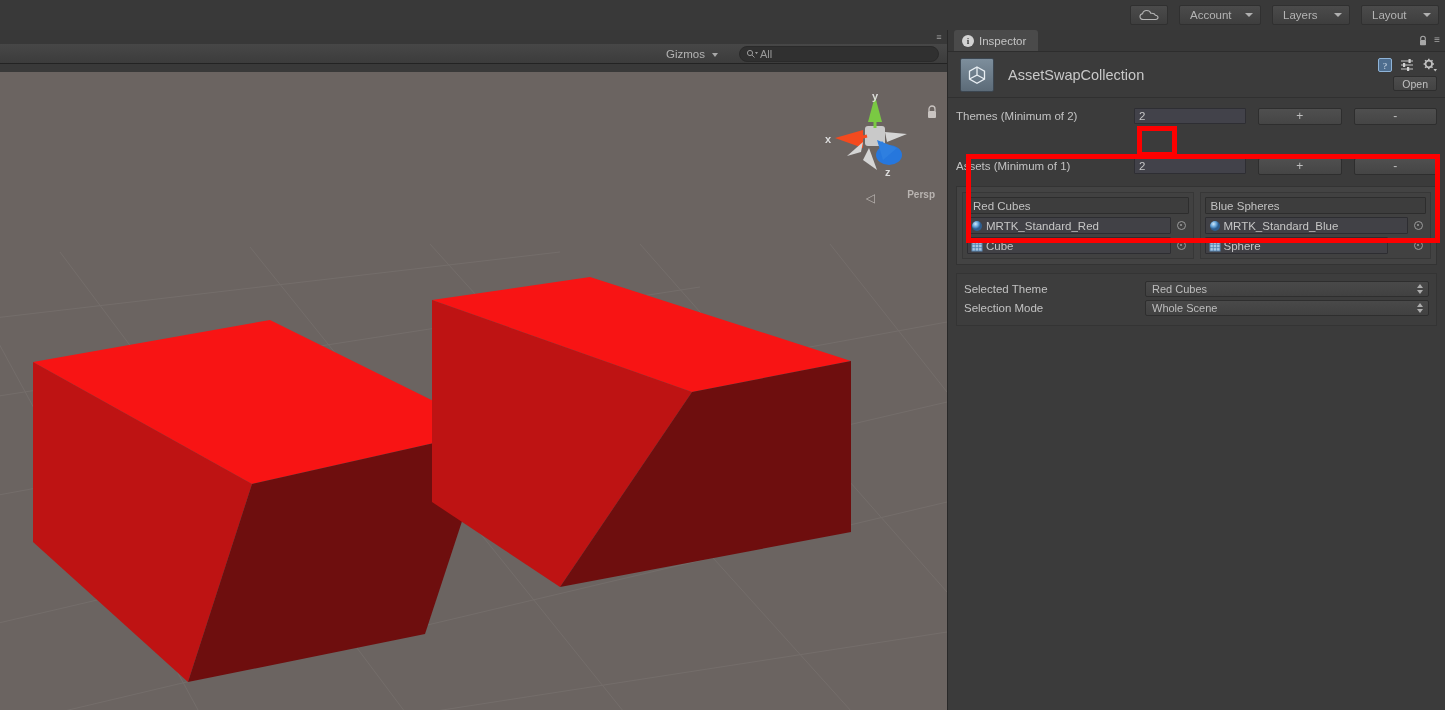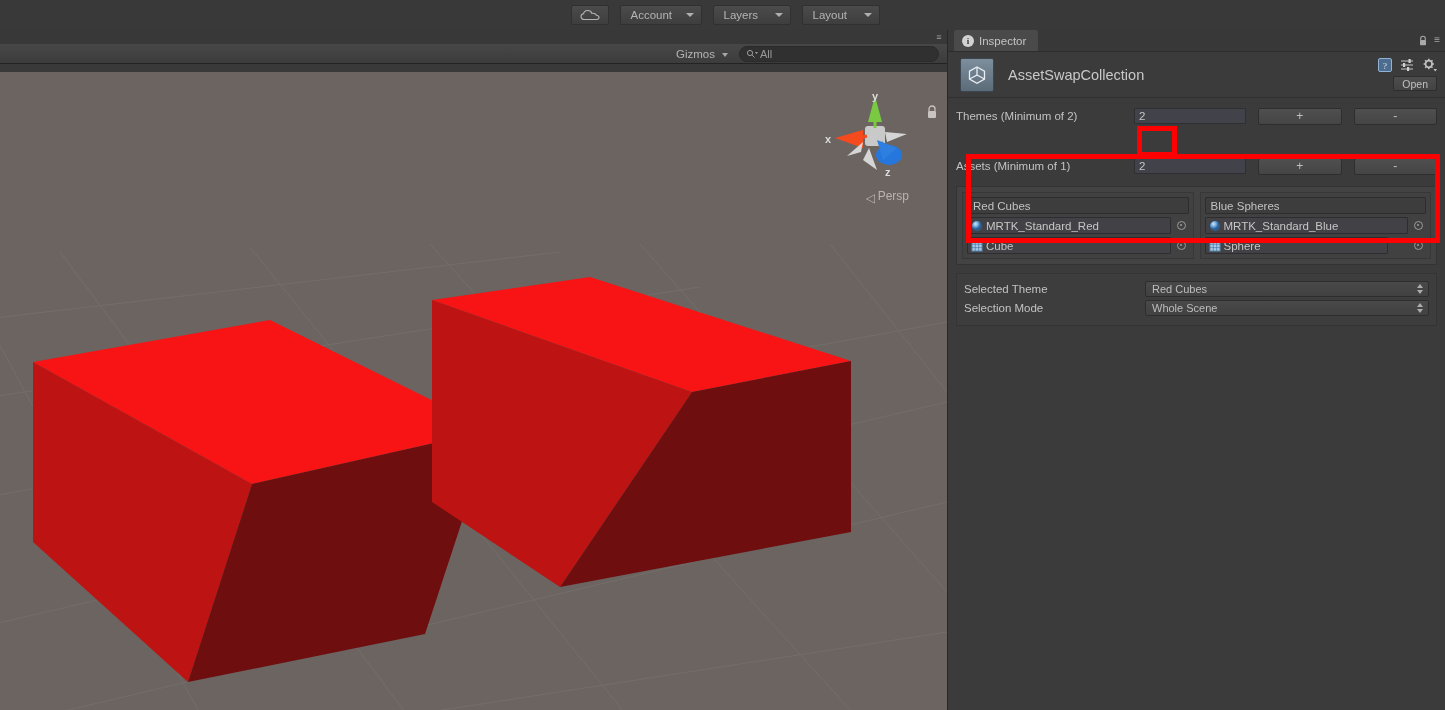--- a/index.html
+++ b/index.html
@@ -8,21 +8,21 @@
     background: #282828;
     font-family: "Liberation Sans", sans-serif;
     overflow: hidden;
   }
   .app { position: relative; width: 1445px; height: 710px; }
 
   
   .toolbar {
     position: absolute; left: 0; top: 0; width: 1445px; height: 30px;
     background: #393939;
-    display: flex; align-items: center; justify-content: center;
+    display: flex; align-items: center; justify-content: flex-end;
     padding-right: 6px;
   }
   .tb-btn {
     height: 20px; min-width: 46px;
     background: linear-gradient(#4b4b4b, #3e3e3e);
     border: 1px solid #303030; border-radius: 2px;
     color: #b4b4b4; font-size: 11.5px;
     display: flex; align-items: center; justify-content: center;
     margin-left: 11px; padding: 0 8px; position: relative;
   }
@@ -41,20 +41,21 @@
   .scene-panel {
     position: absolute; left: 0; top: 30px; width: 947px; height: 680px;
     background: #393939;
   }
   .scene-topbar {
     position: absolute; left: 0; top: 14px; width: 947px; height: 20px;
     background: linear-gradient(#474747, #3c3c3c);
     border-bottom: 1px solid #232323;
     display: flex; align-items: center; justify-content: flex-end;
     padding-right: 8px;
+    gap: 10px;
   }
   .scene-tabstrip {
     position: absolute; left:0; top:0; width: 947px; height: 14px;
     background: #383838;
   }
   .tabstrip-menu {
     position: absolute; right: 6px; top: 2px;
     color: #a0a0a0; font-size: 9px; letter-spacing: -0.5px;
   }
   .gizmos-btn {
@@ -82,22 +83,22 @@
   .grid-svg { position:absolute; left:0; top:0; }
   .cube-svg { position: absolute; left: 0; top: 0; }
 
   .gizmo-box {
     position: absolute; right: 16px; top: 10px; width: 110px; height: 110px;
   }
   .gizmo-label {
     position: absolute; font-size: 11px; font-weight: bold;
   }
   .persp-label {
-    position: absolute; right: 38px; top: 117px;
-    color: #b9b4b1; font-size: 12px;
+    position: absolute; right: 12px; top: 117px;
+    color: #b9b4b1; font-size: 10px; font-weight: bold;
   }
   .persp-arrow {
     position: absolute; right: 72px; top: 119px;
     color: #b9b4b1; font-size: 12px;
   }
   .view-lock {
     position: absolute; right: 8px; top: 32px; width: 14px; height: 16px;
   }
 
   

